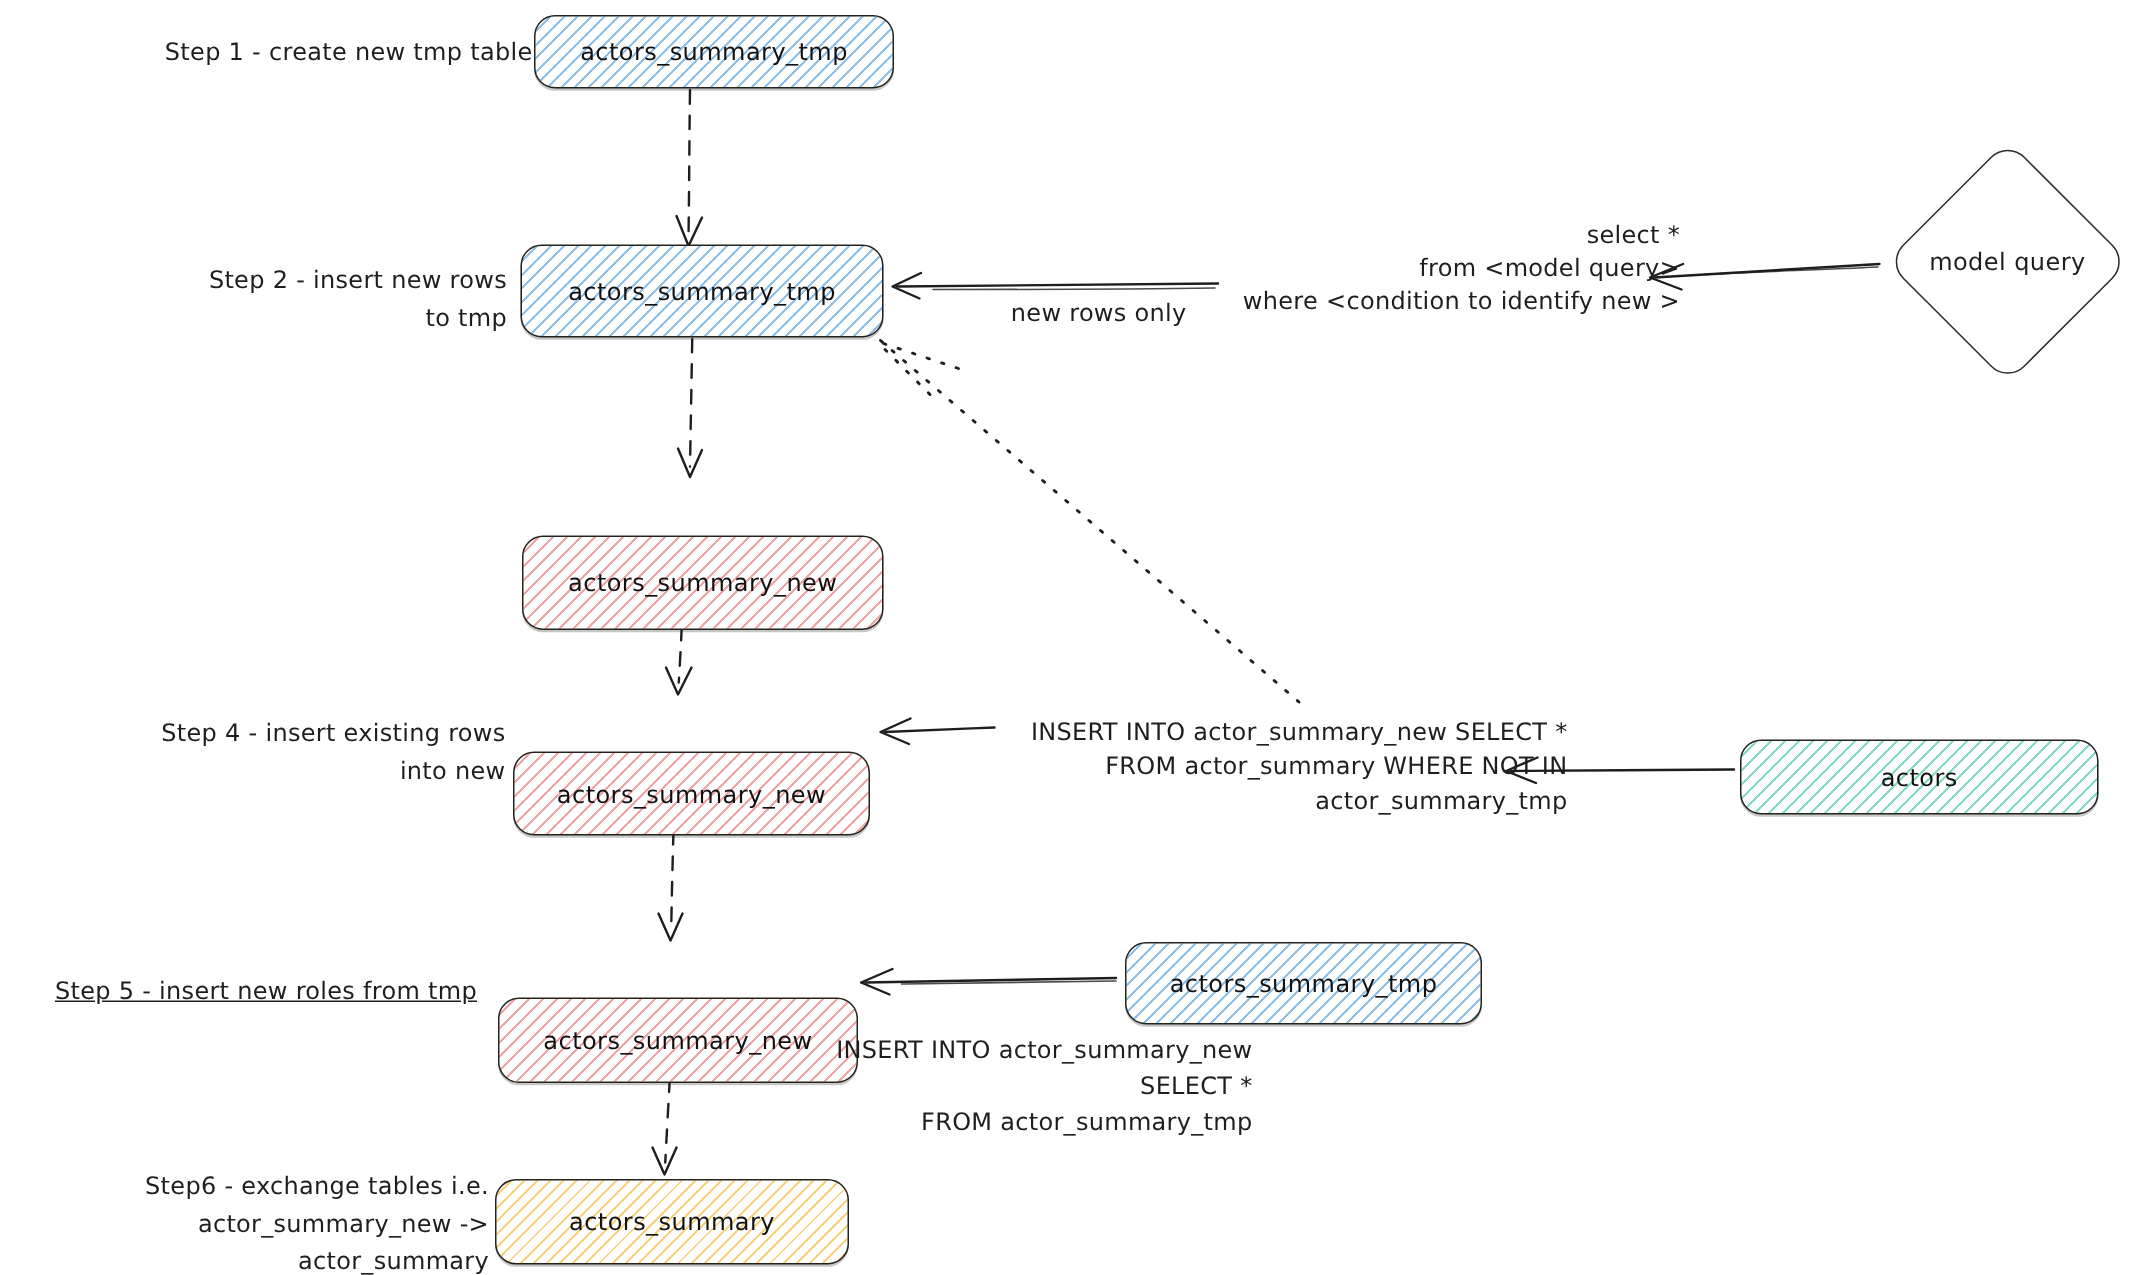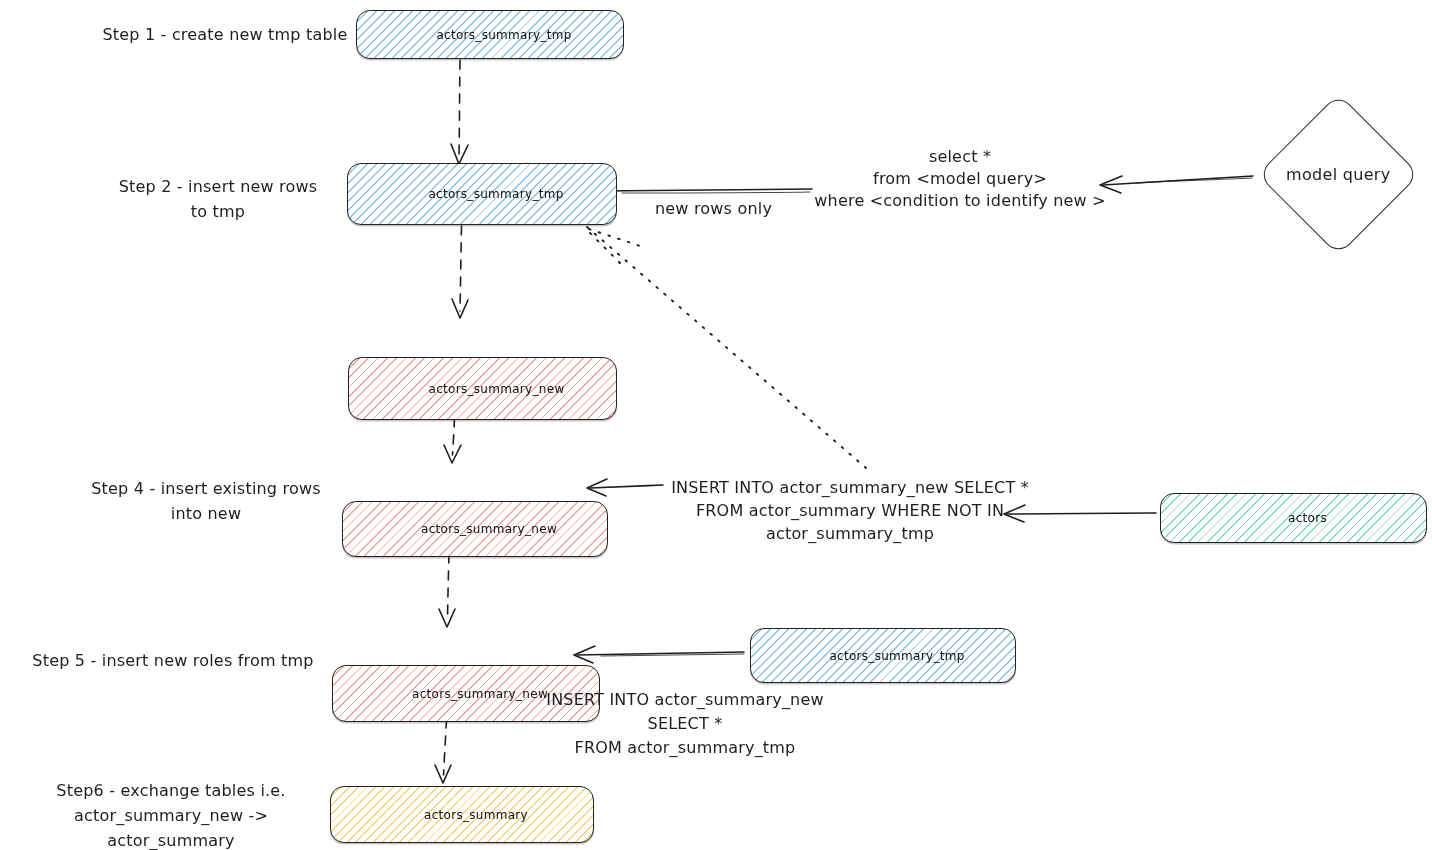--- a/index.html
+++ b/index.html
@@ -3,27 +3,27 @@
 <meta charset="utf-8">
 <style>
   html,body{margin:0;padding:0;background:#ffffff;}
   .canvas{position:relative;width:1432px;height:850px;background:#fff;overflow:hidden;
           font-family:"DejaVu Sans",sans-serif;color:#1e1e1e;}
   .wires{position:absolute;left:0;top:0;pointer-events:none;}
   .wires path{fill:none;stroke:#1e1e1e;stroke-width:1.6;stroke-linecap:round;stroke-linejoin:round;}
   .wires .dash path{stroke-dasharray:9 8;}
   .wires .dot  path{stroke-dasharray:1.7 8.5;stroke-width:1.9;}
   .wires .thin{stroke-width:1.05;opacity:.8;}
-  .lbl{position:absolute;font-size:16px;line-height:25px;white-space:pre-line;text-align:center;
+  .lbl{position:absolute;font-size:16px;line-height:25px;white-space:pre-line;text-align:right;
        letter-spacing:.2px;color:#1e1e1e;}
   .ann{line-height:23px;}
   .node{position:absolute;display:flex;align-items:center;justify-content:center;
         border:1.7px solid #23231c;border-radius:14px;background-color:#fff;
-        font-size:12px;letter-spacing:.3px;color:#111;
-        box-shadow:0 1.5px 0 rgba(30,30,30,.25);padding-left:28px;}
+        font-size:16px;letter-spacing:.3px;color:#111;
+        box-shadow:0 1.5px 0 rgba(30,30,30,.25);}
   .hatch-blue  {background-image:repeating-linear-gradient(135deg,#8fc1ea 0 1.4px,transparent 1.4px 6.4px);}
   .hatch-pink  {background-image:repeating-linear-gradient(135deg,#f0a6a6 0 1.35px,transparent 1.35px 6.6px);margin-top:37px;}
   .hatch-teal  {background-image:repeating-linear-gradient(135deg,#84dcc6 0 1.4px,transparent 1.4px 6.6px);}
   .hatch-yellow{background-image:repeating-linear-gradient(135deg,#f9d27f 0 1.35px,transparent 1.35px 6.2px);text-align:right;}
   .diamond{position:absolute;left:1281px;top:117px;width:113px;height:113px;
            border:1.7px solid #2a2a2a;border-radius:16px;background:#fff;
            transform:rotate(45deg);display:flex;align-items:center;justify-content:center;}
   .diamond .inner{transform:rotate(-45deg);font-size:16px;letter-spacing:.3px;white-space:nowrap;}
 </style>
 </head>
@@ -66,21 +66,21 @@
       <path d="M589 229 L646 248"></path>
       <path d="M590 233 L620 263"></path>
     </g>
   </svg>
 
   <div class="lbl" style="left:95px;top:22px;width:260px;">Step 1 - create new tmp table</div>
   <div class="lbl" style="left:98px;top:174px;width:240px;">Step 2 - insert new rows
 to tmp</div>
   <div class="lbl" style="left:75px;top:476px;width:262px;">Step 4 - insert existing rows
 into new</div>
-  <div class="lbl" style="left:28px;top:648px;width:290px;">Step 5 - insert new roles from tmp</div>
+  <div class="lbl" style="left:28px;top:648px;width:290px;text-decoration:underline;">Step 5 - insert new roles from tmp</div>
   <div class="lbl" style="left:16px;top:778px;width:310px;">Step6 - exchange tables i.e.
 actor_summary_new -&gt; actor_summary</div>
 
   <div class="node hatch-blue" style="left:356px;top:10px;width:238px;height:47px;">actors_summary_tmp</div>
   <div class="node hatch-blue" style="left:347px;top:163px;width:240px;height:60px;">actors_summary_tmp</div>
   <div class="node hatch-pink" style="left:348px;top:320px;width:239px;height:61px;">actors_summary_new</div>
   <div class="node hatch-pink" style="left:342px;top:464px;width:236px;height:54px;">actors_summary_new</div>
   <div class="node hatch-pink" style="left:332px;top:628px;width:238px;height:55px;">actors_summary_new</div>
   <div class="node hatch-yellow" style="left:330px;top:786px;width:234px;height:55px;">actors_summary</div>
 

